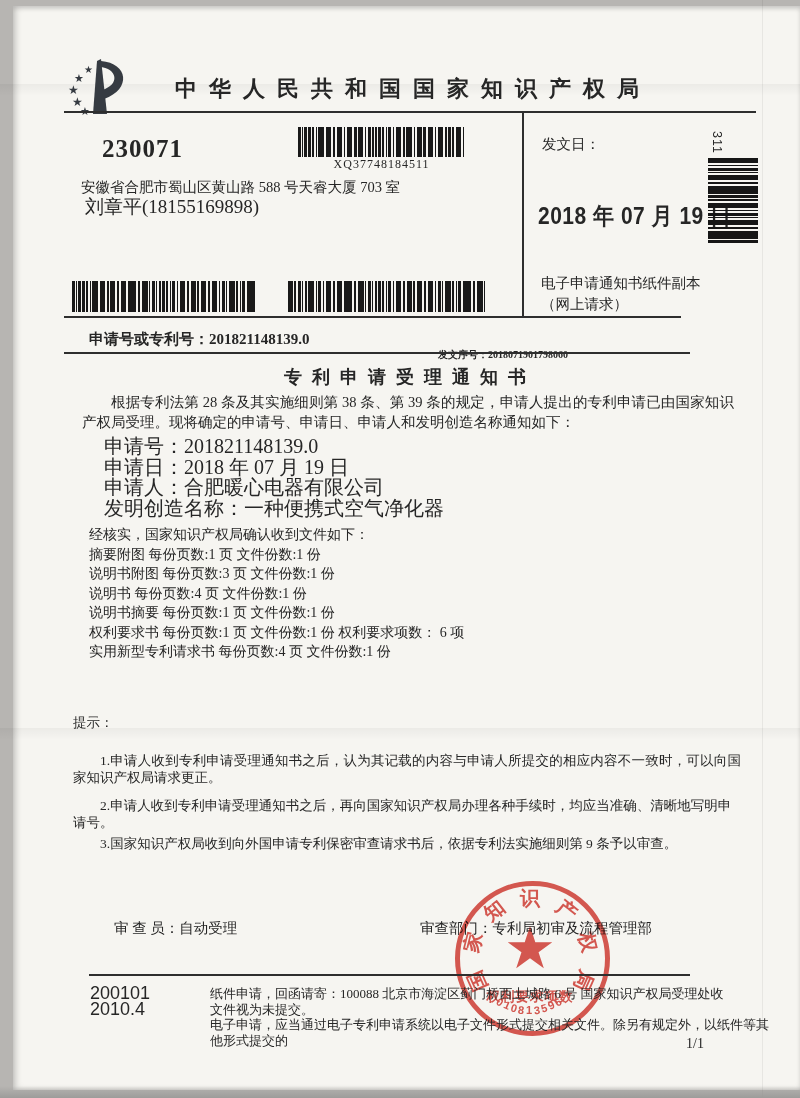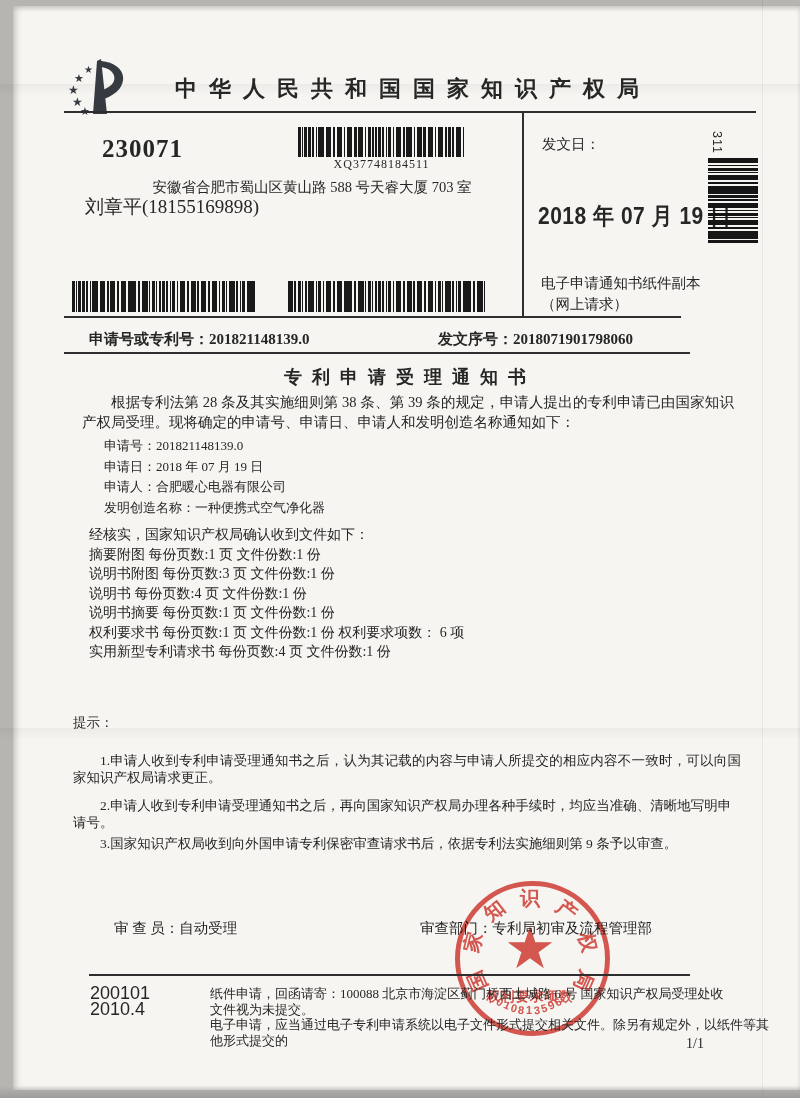--- a/index.html
+++ b/index.html
@@ -54,44 +54,44 @@
   </svg>
   <div class="abs serif b" style="left:175px;top:74px;font-size:22px;letter-spacing:12px;">中华人民共和国国家知识产权局</div>
 
   <div class="rule" style="left:64px;top:111px;width:692px;height:2px;"></div>
   <div class="rule" style="left:522px;top:111px;width:2px;height:206px;"></div>
   <div class="rule" style="left:64px;top:316px;width:617px;height:2px;"></div>
 
   <div class="abs serif b" style="left:102px;top:135px;font-size:25px;letter-spacing:1px;">230071</div>
   <div class="bc" style="left:298px;top:127px;width:167px;height:30px;"></div>
   <div class="abs serif" style="left:298px;top:157px;width:167px;text-align:center;font-size:12px;letter-spacing:1px;">XQ37748184511</div>
-  <div class="abs serif" style="left:103px;top:176px;width:418px;text-align:center;font-size:14.5px;line-height:22px;">安徽省合肥市蜀山区黄山路 588 号天睿大厦 703 室</div>
+  <div class="abs serif" style="left:81px;top:176px;width:418px;text-align:left;font-size:14.5px;line-height:22px;">安徽省合肥市蜀山区黄山路 588 号天睿大厦 703 室</div>
   <div class="abs serif" style="left:85px;top:196px;width:418px;text-align:left;font-size:19px;line-height:22px;">刘章平(18155169898)</div>
   <div class="bc" style="left:72px;top:281px;width:184px;height:31px;"></div>
   <div class="bc" style="left:288px;top:281px;width:198px;height:31px;"></div>
 
   <div class="abs serif" style="left:542px;top:135px;font-size:14.5px;">发文日：</div>
   <div class="abs sans b" style="left:538px;top:202px;font-size:21px;letter-spacing:0.5px;transform:scaleY(1.12);">2018 年 07 月 19 日</div>
   <div class="abs serif" style="left:541px;top:273px;width:162px;font-size:14.5px;line-height:21px;">电子申请通知书纸件副本（网上请求）</div>
 
   <div class="abs sans" style="left:724px;top:131px;font-size:12.5px;letter-spacing:1px;transform:rotate(90deg);transform-origin:left top;">311</div>
   <div class="bcv" style="left:708px;top:158px;width:50px;height:85px;"></div>
 
   <div class="abs serif b" style="left:89px;top:330px;font-size:15px;">
     <span>申请号或专利号：</span><span>201821148139.0</span>
   </div>
-  <div class="abs serif b" style="left:438px;top:330px;font-size:15px;font-family:Liberation Serif, serif;">
+  <div class="abs serif b" style="left:438px;top:348px;font-size:10px;font-family:Liberation Serif, serif;">
     <span>发文序号：</span><span>2018071901798060</span>
   </div>
   <div class="rule" style="left:64px;top:352px;width:626px;height:2px;"></div>
 
   <div class="abs serif b" style="left:65px;top:365px;width:690px;text-align:center;font-size:18px;letter-spacing:10px;">专利申请受理通知书</div>
   <div class="abs serif" style="left:82px;top:393px;width:652px;font-size:14.5px;line-height:19.5px;text-indent:2em;text-align:justify;">根据专利法第 28 条及其实施细则第 38 条、第 39 条的规定，申请人提出的专利申请已由国家知识产权局受理。现将确定的申请号、申请日、申请人和发明创造名称通知如下：</div>
 
-  <div class="abs serif" style="left:104px;top:436px;font-size:13px;line-height:20.5px;">
+  <div class="abs serif" style="left:104px;top:436px;font-size:20px;line-height:20.5px;">
     <div>申请号：201821148139.0</div>
     <div>申请日：2018 年 07 月 19 日</div>
     <div>申请人：合肥暖心电器有限公司</div>
     <div>发明创造名称：一种便携式空气净化器</div>
   </div>
 
   <div class="abs serif" style="left:89px;top:525px;font-size:14px;line-height:19.5px;">
     <div>经核实，国家知识产权局确认收到文件如下：</div>
     <div>摘要附图 每份页数:1 页 文件份数:1 份</div>
     <div>说明书附图 每份页数:3 页 文件份数:1 份</div>

